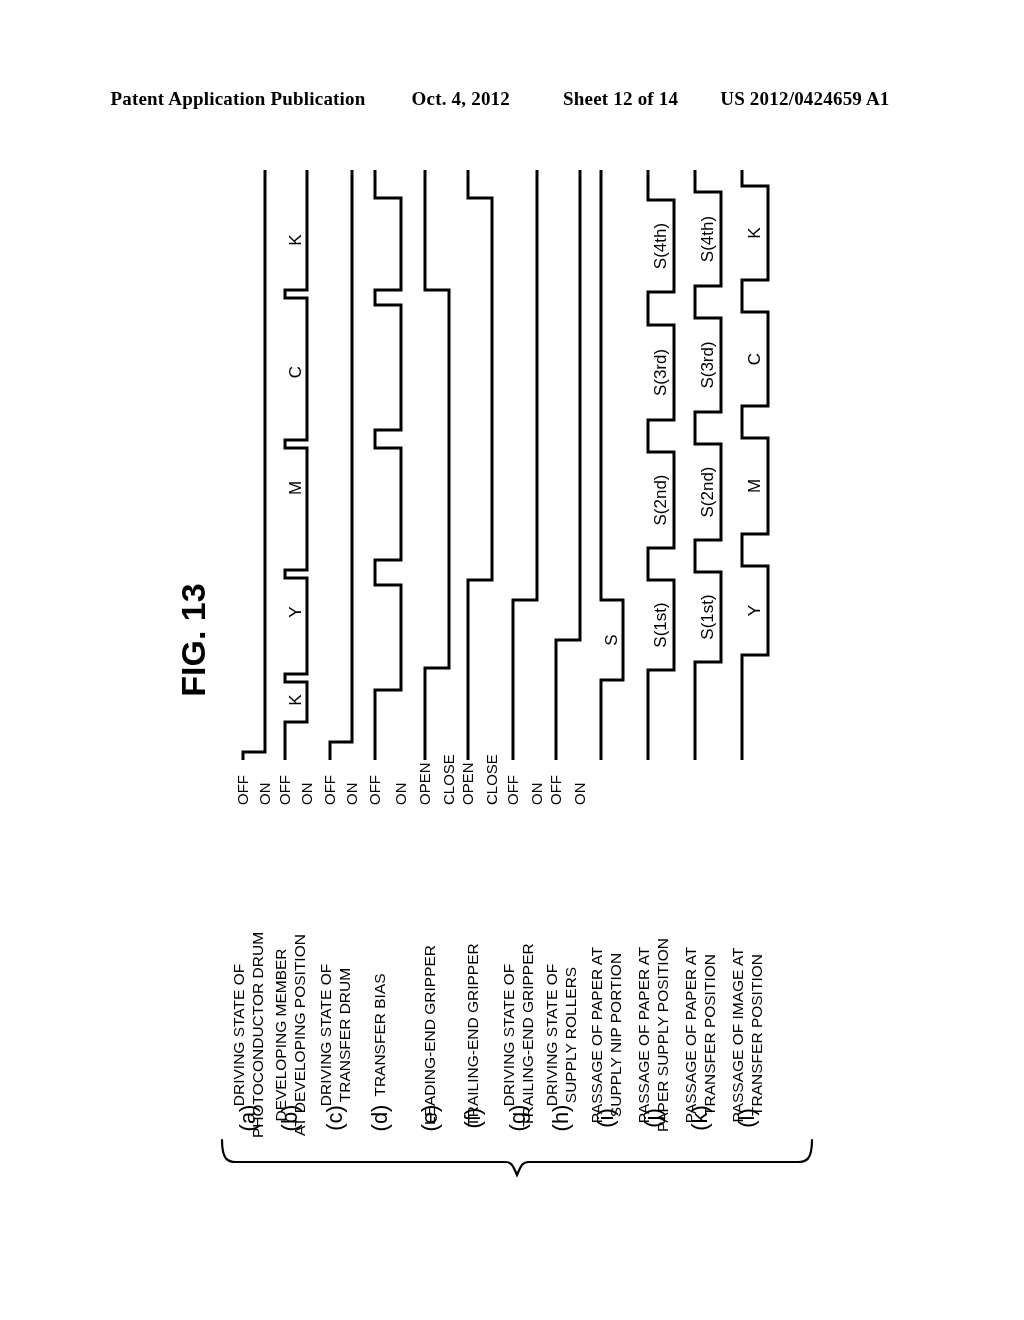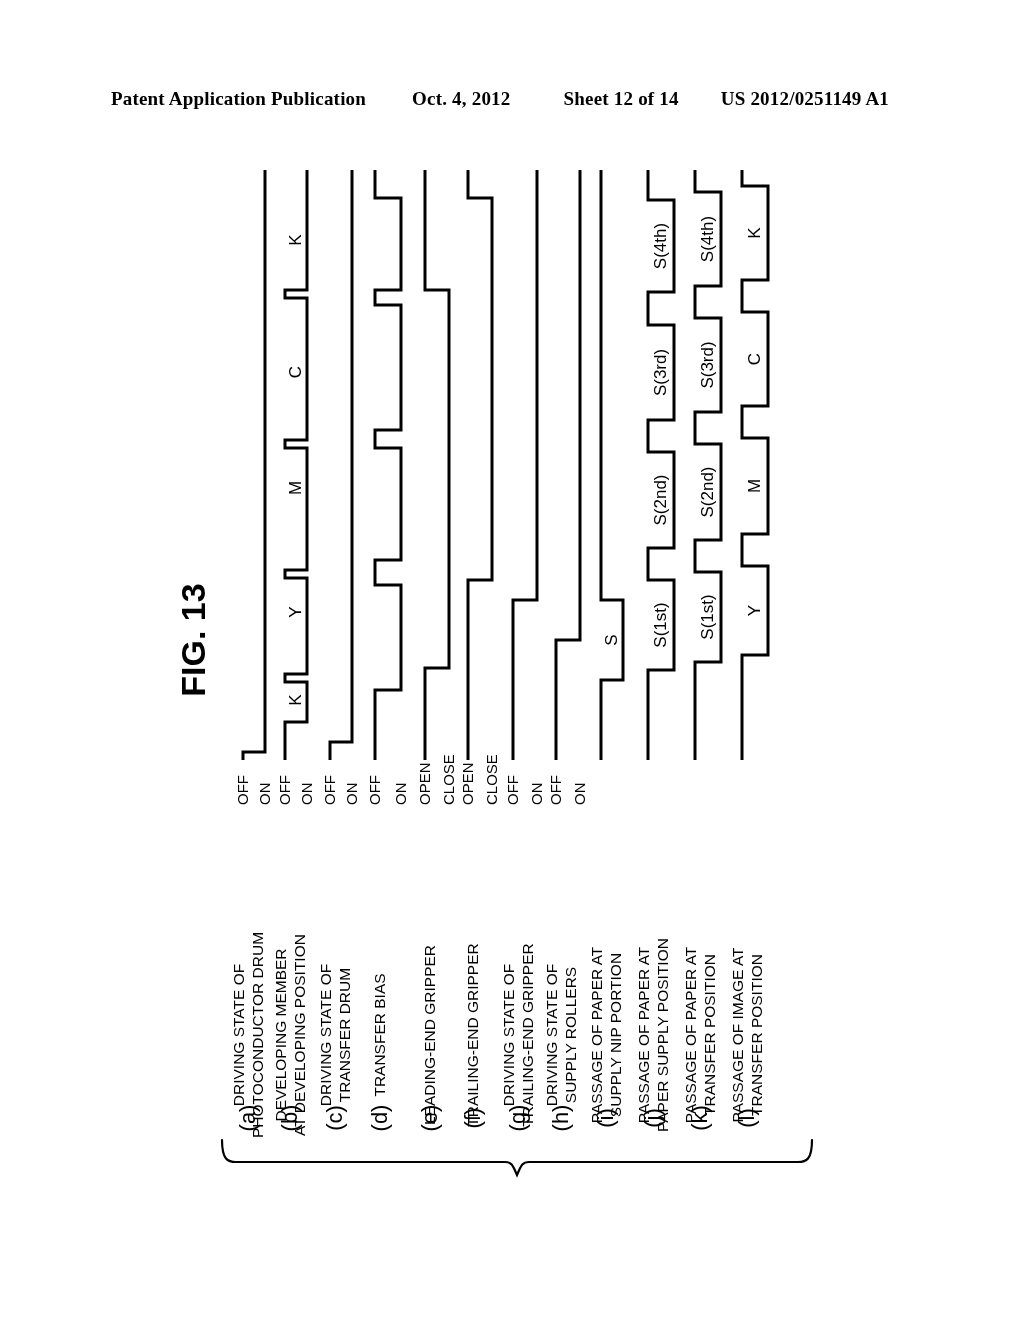--- a/index.html
+++ b/index.html
@@ -20,21 +20,21 @@
   #figure{position:absolute;left:0;top:0;width:1024px;height:1320px;}
   #fig-svg{position:absolute;left:0;top:0;}
 </style>
 </head>
 <body>
 
 <div id="pub-header">
   <span class="seg s1">Patent Application Publication</span>
   <span class="seg s2">Oct. 4, 2012</span>
   <span class="seg s3">Sheet 12 of 14</span>
-  <span class="seg">US 2012/0251149 A1</span>
+  <span class="seg">US 2012/0424659 A1</span>
 </div>
 
 <div id="figure">
   <svg id="fig-svg" width="1024" height="1320" viewBox="0 0 1024 1320">
     <g id="g-title">
         <text x="0" y="0" font-size="34" font-family="&quot;Liberation Sans&quot;, sans-serif" text-anchor="middle" dominant-baseline="middle" fill="#000" transform="translate(196,640) rotate(-90)" font-weight="bold">FIG. 13</text>
       </g>
     <g id="g-tracks">
         <path d="M 243 760 L 243 752 L 265 752 L 265 170" fill="none" stroke="#000" stroke-width="3" stroke-linejoin="miter" stroke-linecap="butt"></path>
         <path d="M 285 760 L 285 722 L 307 722 L 307 682 L 285 682 L 285 674 L 307 674 L 307 578 L 285 578 L 285 570 L 307 570 L 307 448 L 285 448 L 285 440 L 307 440 L 307 298 L 285 298 L 285 290 L 307 290 L 307 170" fill="none" stroke="#000" stroke-width="3" stroke-linejoin="miter" stroke-linecap="butt"></path>

